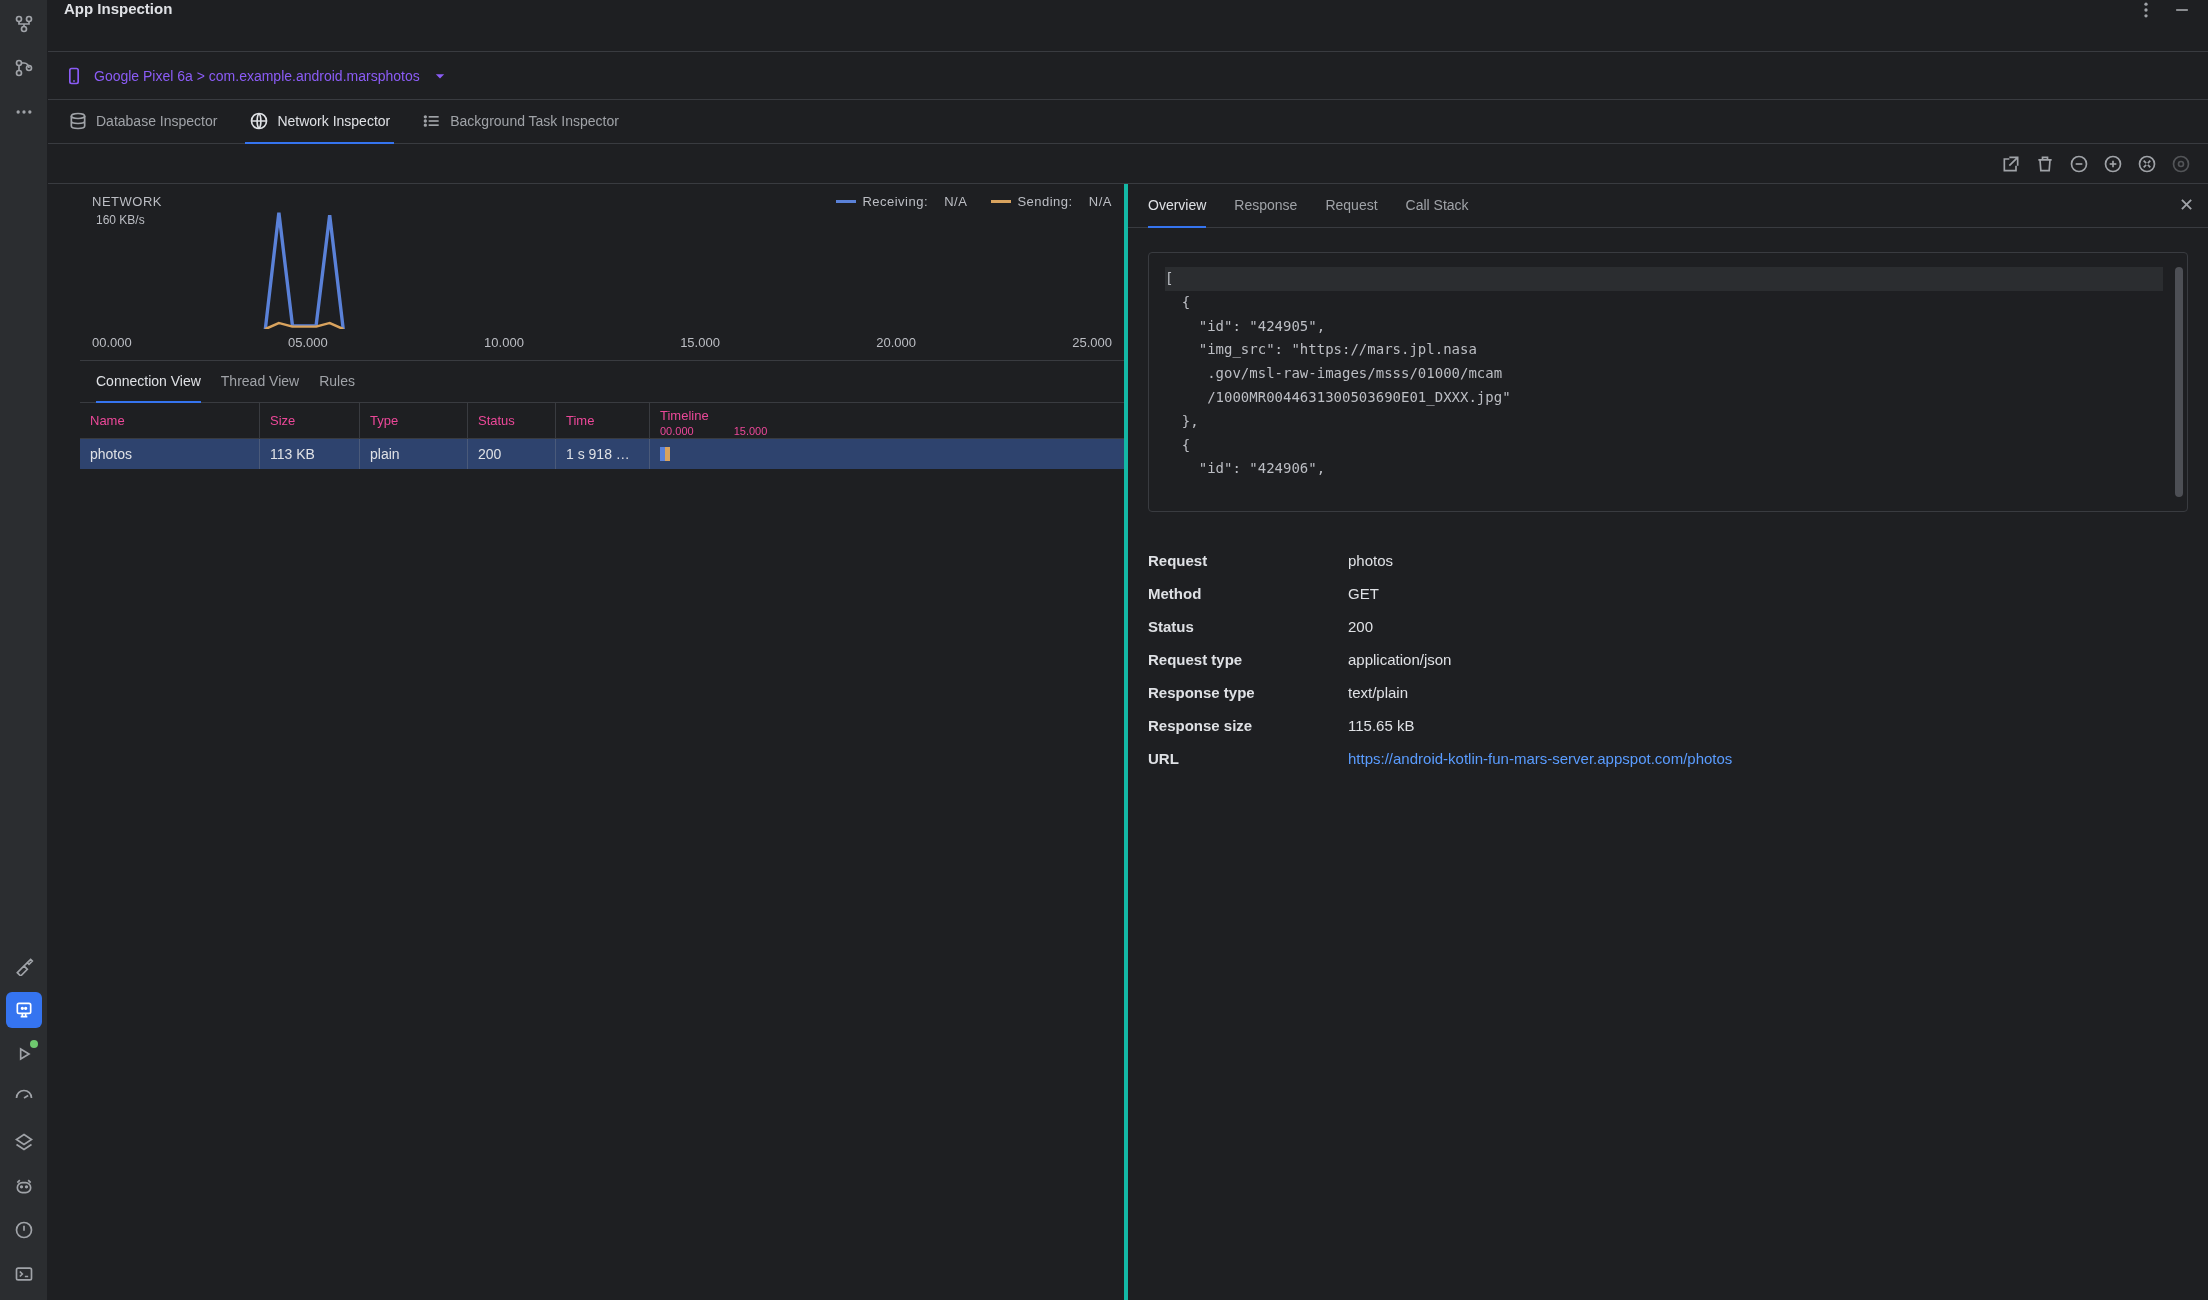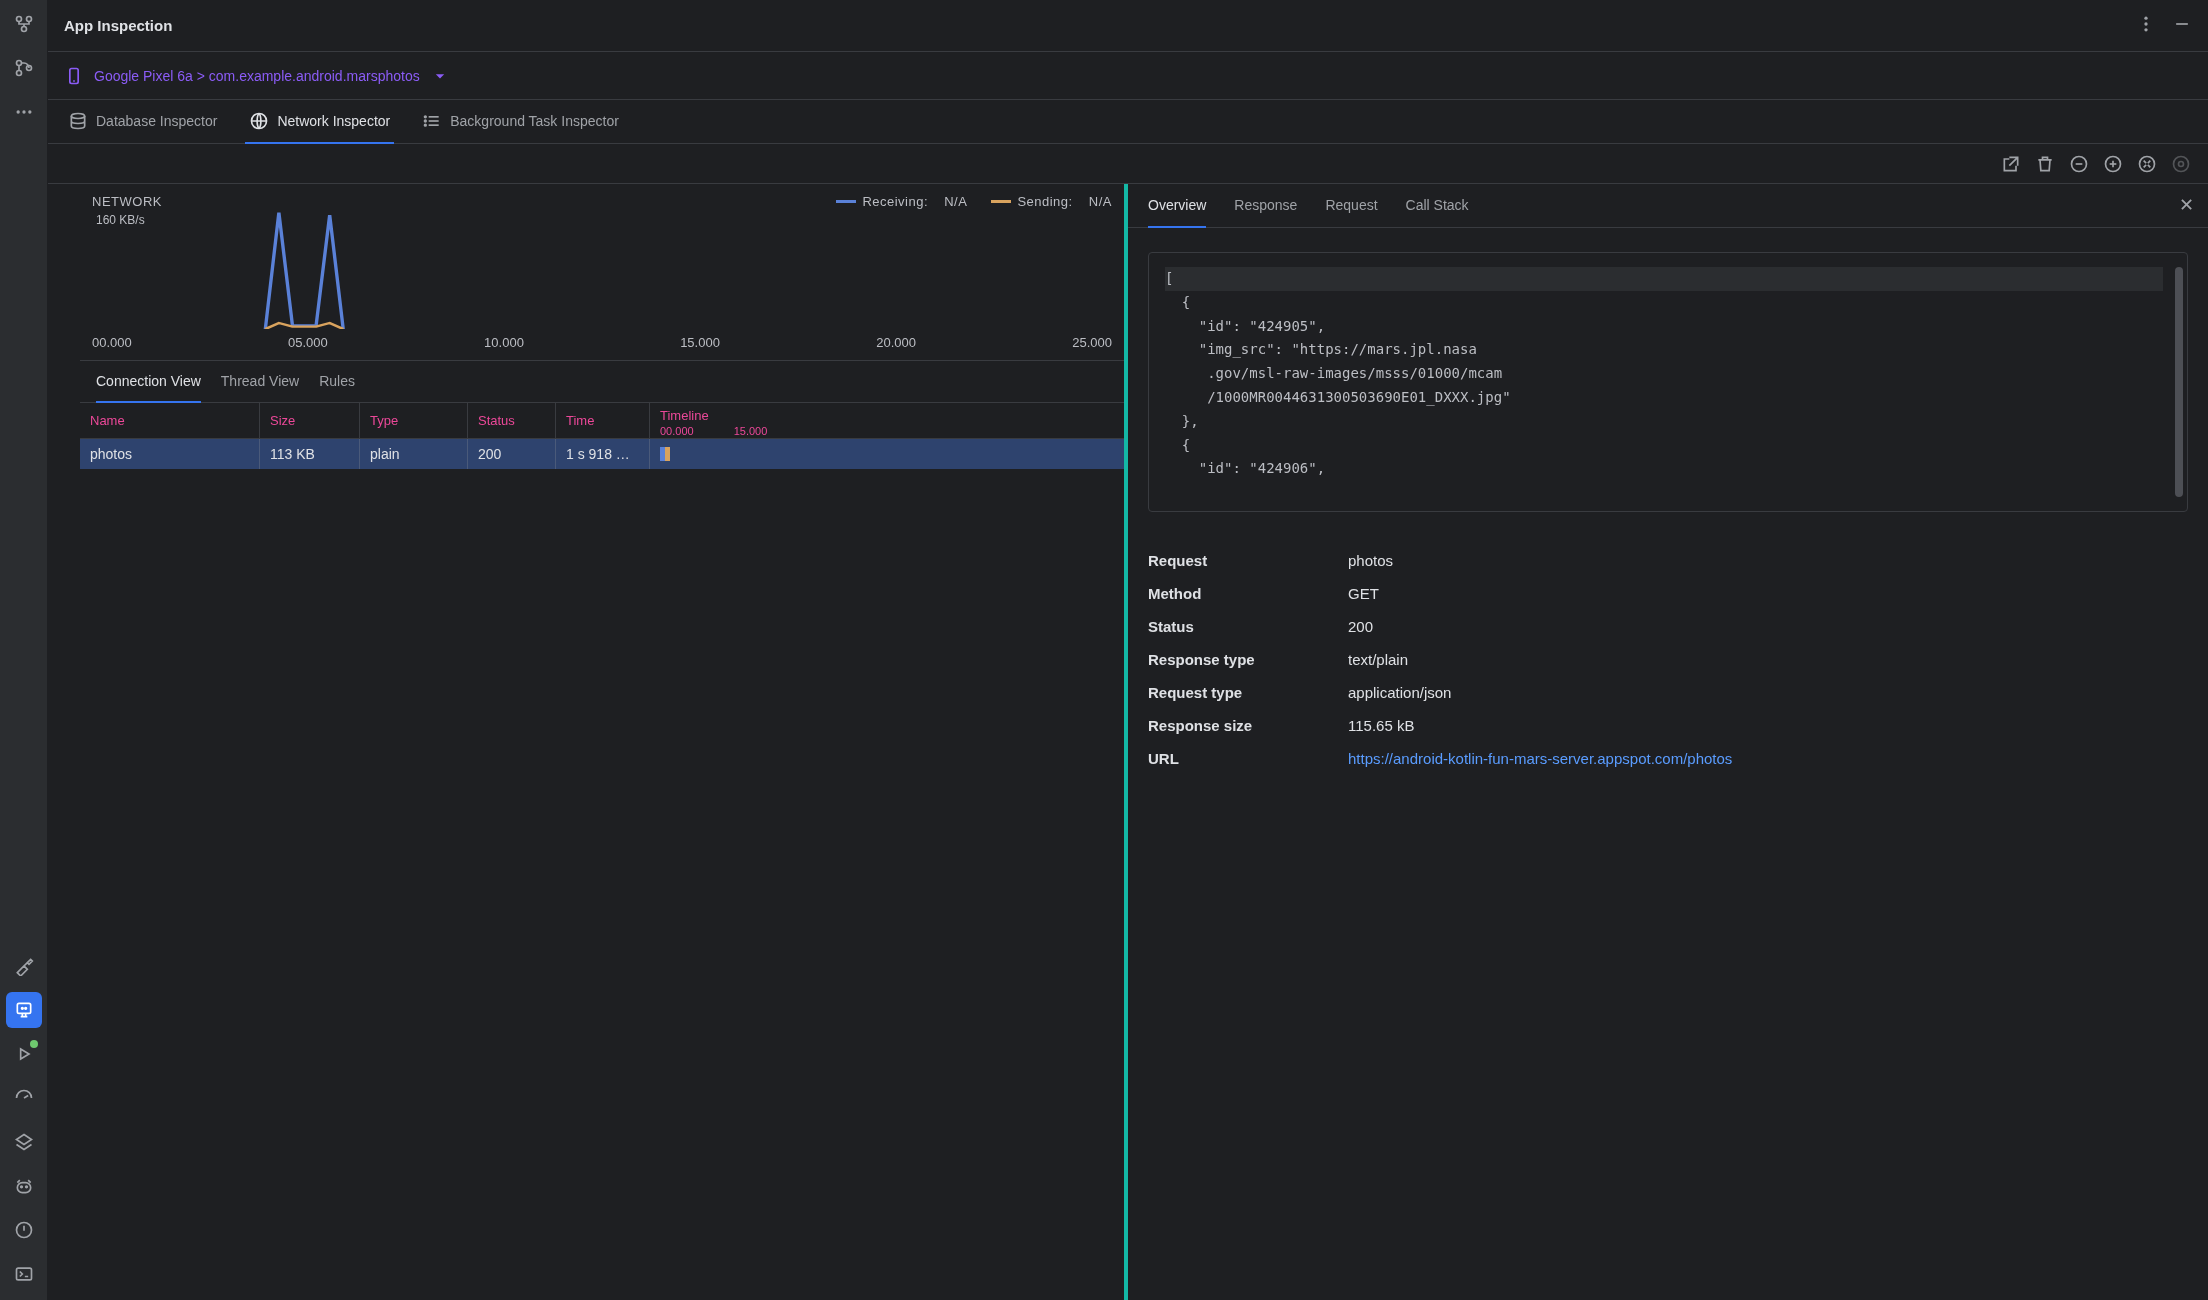--- a/index.html
+++ b/index.html
@@ -35,21 +35,21 @@
 }
 .rail-icon.active { background: #3574f0; color: #fff; }
 .rail-icon.green-dot { position: relative; }
 .rail-icon.green-dot::after {
   content: ""; position: absolute; top: 4px; right: 4px;
   width: 8px; height: 8px; background: #6fc96f; border-radius: 50%;
 }
 .rail-spacer { flex: 1; }
 .main { flex: 1; display: flex; flex-direction: column; }
 .titlebar {
-  height: 52px; display: flex; align-items: center;
+  height: 52px; display: flex; align-items: flex-start;
   padding: 0 16px; border-bottom: 1px solid #393b40;
   font-size: 15px; font-weight: 600; color: #dfe1e5;
   justify-content: space-between;
 }
 .titlebar-right { display: flex; gap: 16px; align-items: center; color: #a0a3a8; }
 .breadcrumb-bar {
   height: 48px; display: flex; align-items: center; padding: 0 16px;
   border-bottom: 1px solid #393b40; gap: 10px; color: #8b5cf6; font-size: 14px;
 }
 .tabs-bar {
@@ -387,28 +387,28 @@
           </div>
         <div class="kv-row">
             <div class="kv-key">Method</div>
             <div class="kv-val">GET</div>
           </div>
         <div class="kv-row">
             <div class="kv-key">Status</div>
             <div class="kv-val">200</div>
           </div>
         <div class="kv-row">
+            <div class="kv-key">Request type</div>
+            <div class="kv-val">application/json</div>
+          </div>
+        <div class="kv-row">
             <div class="kv-key">Response type</div>
             <div class="kv-val">text/plain</div>
           </div>
         <div class="kv-row">
-            <div class="kv-key">Request type</div>
-            <div class="kv-val">application/json</div>
-          </div>
-        <div class="kv-row">
             <div class="kv-key">Response size</div>
             <div class="kv-val">115.65 kB</div>
           </div>
         <div class="kv-row">
             <div class="kv-key">URL</div>
             <div class="kv-val link">https://android-kotlin-fun-mars-server.appspot.com/photos</div>
           </div>
       </div>
     </div>
   </div>

